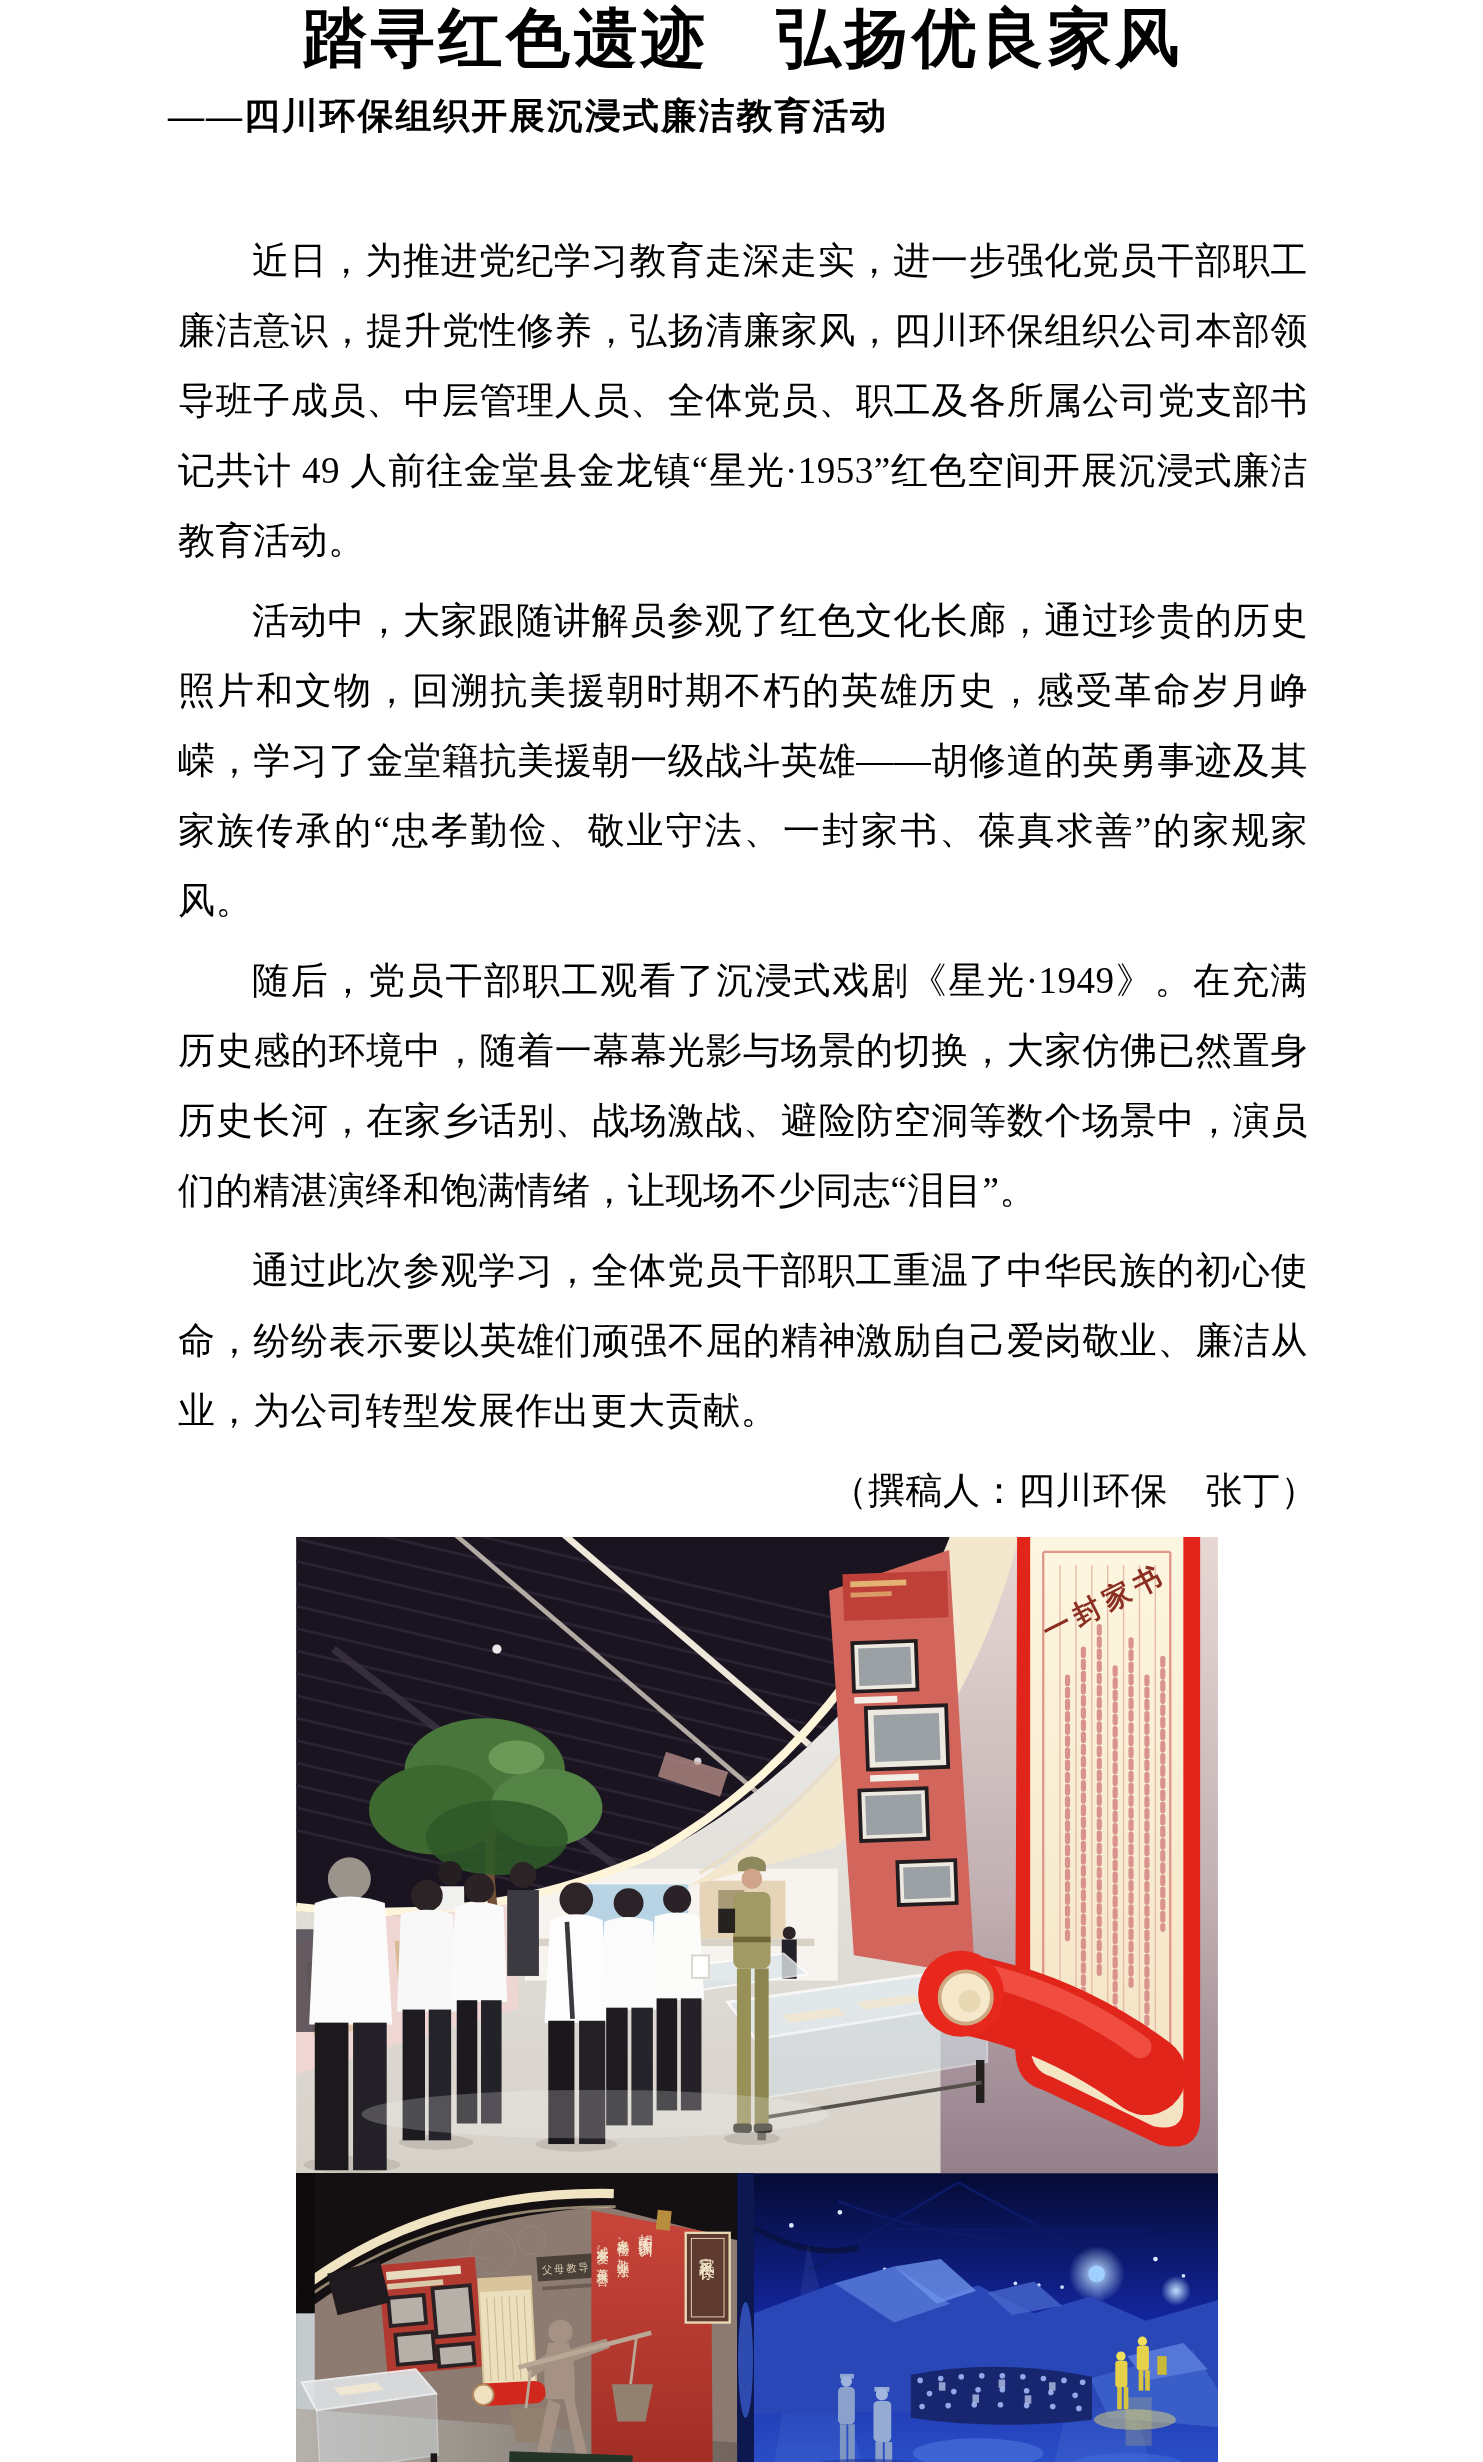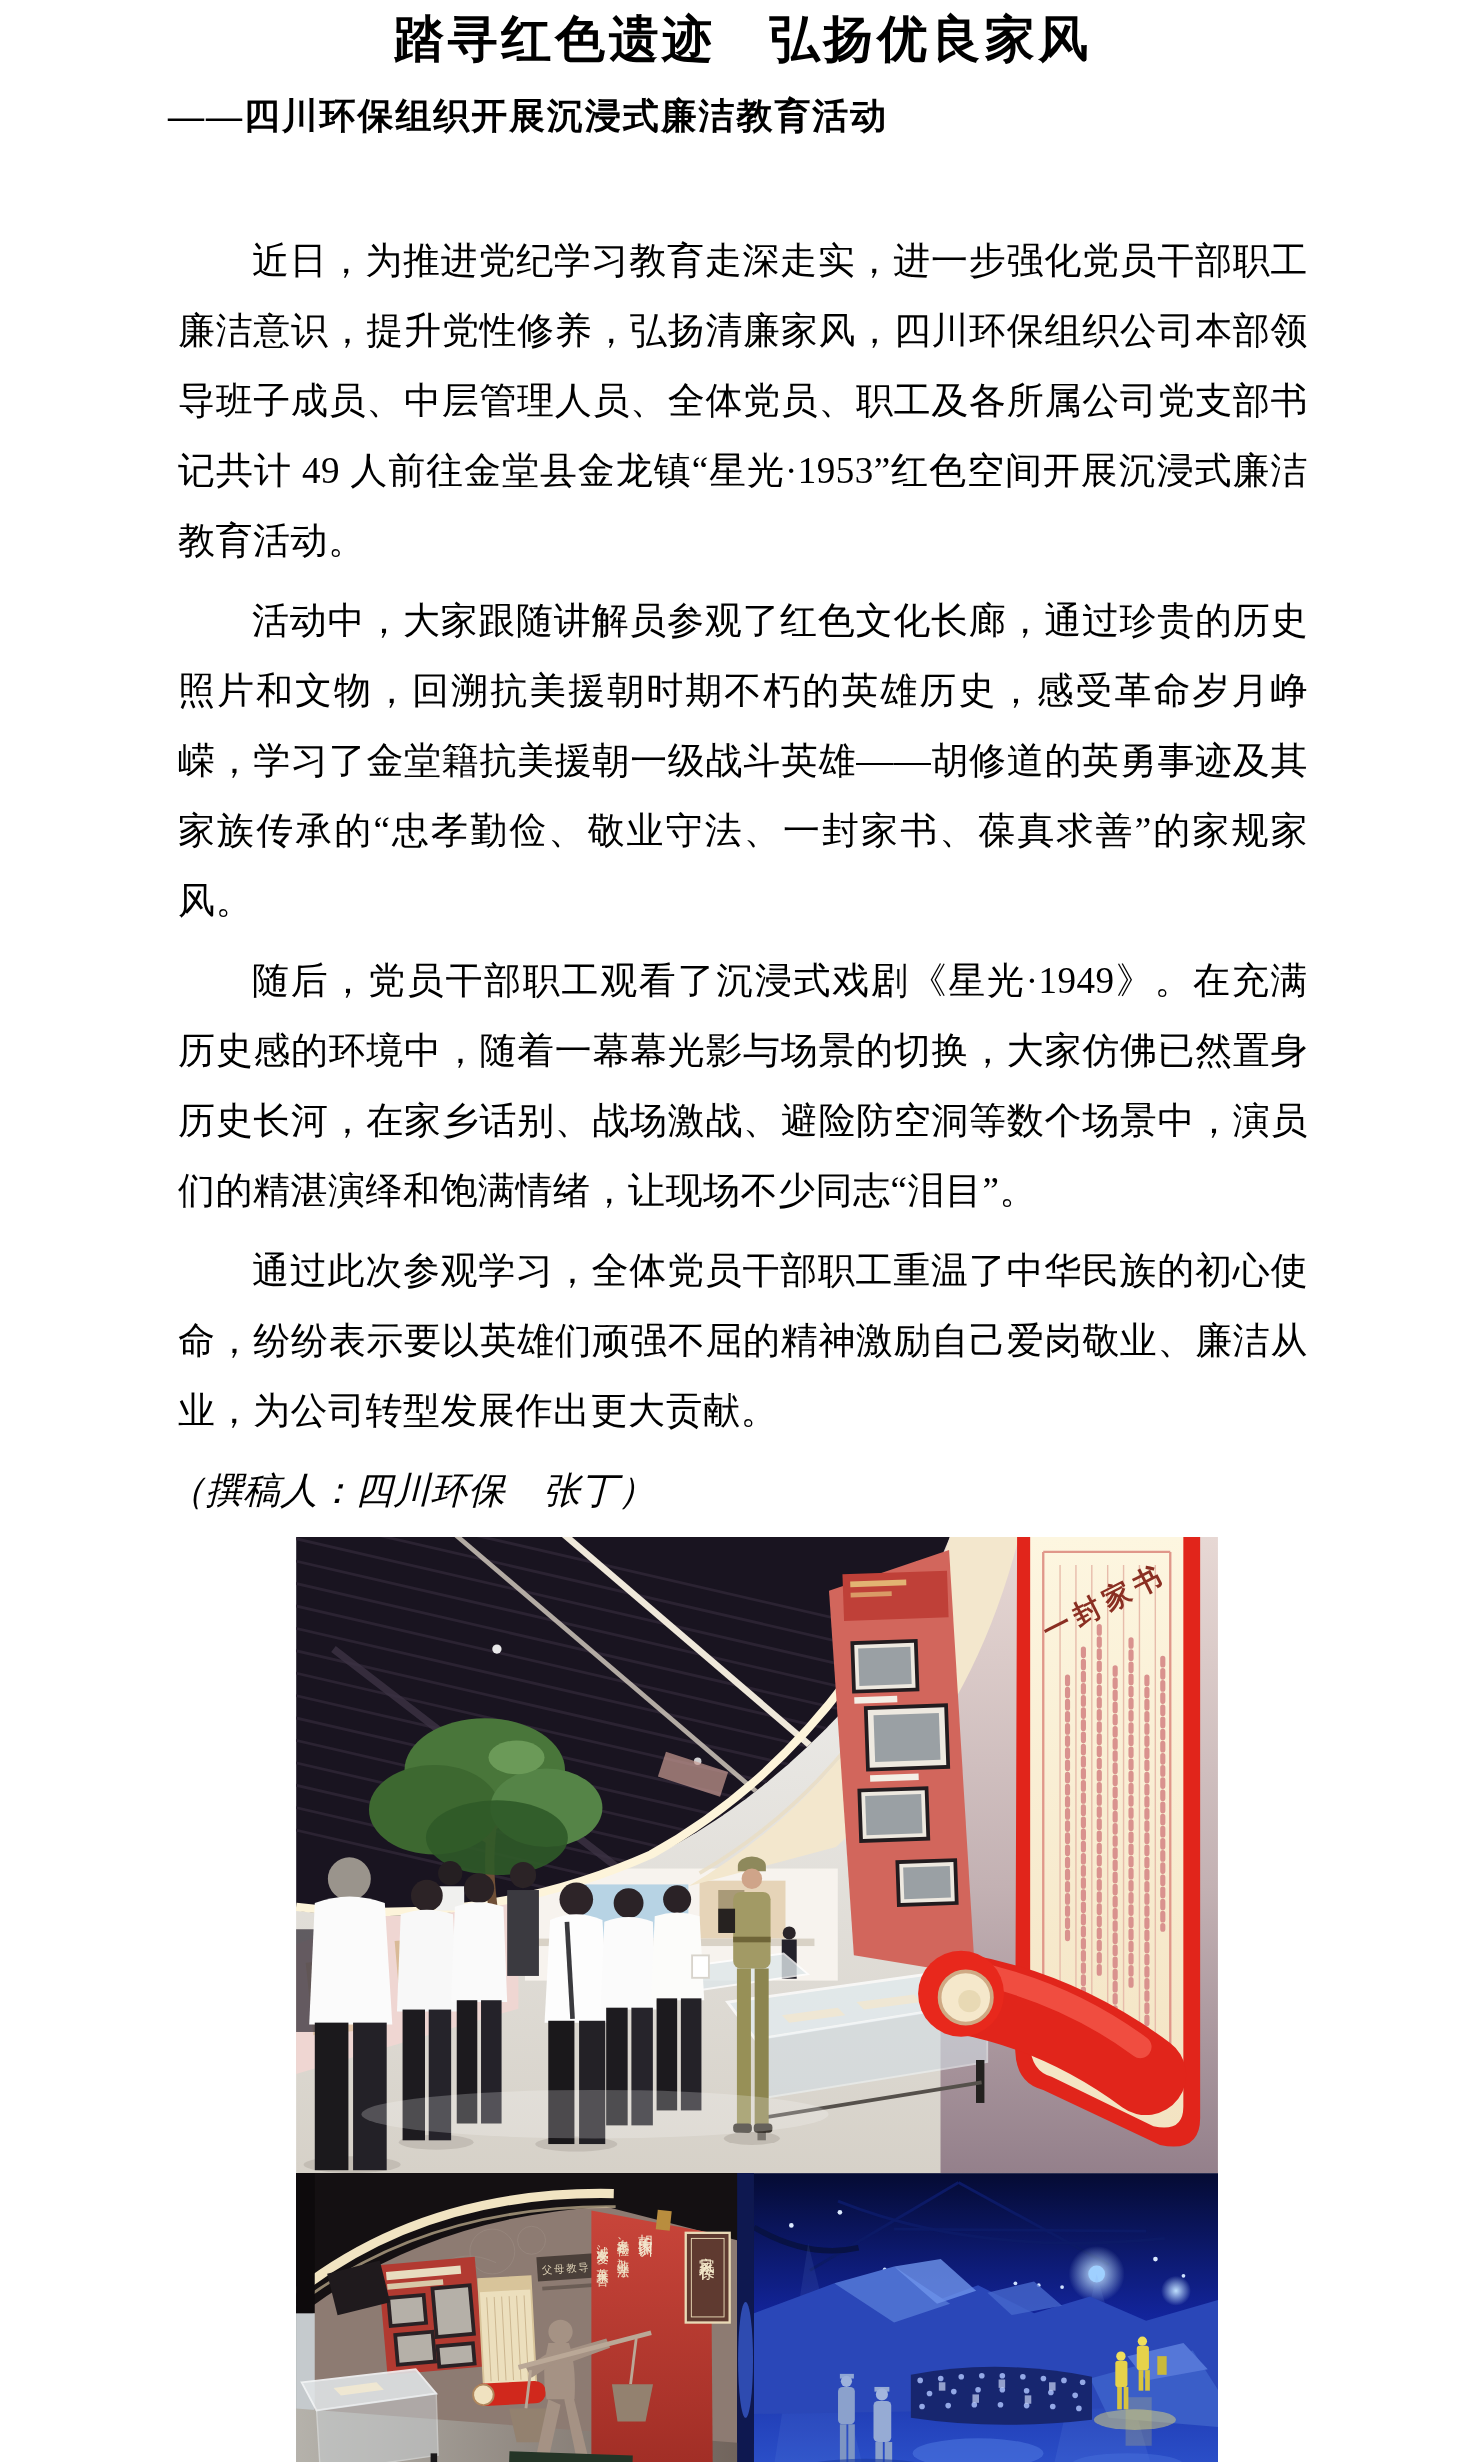--- a/index.html
+++ b/index.html
@@ -2,33 +2,33 @@
 <html style="font-size:15px"><head>
 <meta charset="utf-8">
 <style>
   html,body{margin:0;padding:0;}
   body{
     width:1483px;height:2462px;background:#ffffff;overflow:hidden;
     font-family:"Liberation Serif","DejaVu Serif",serif;color:#000;
   }
   .article{padding:0 165px 0 168px;}
   .doc-title{
-    margin:0;padding-top:9.3px;font-size:50px;line-height:60px;font-weight:bold;
+    margin:0;padding-top:9.3px;font-size:64px;line-height:60px;font-weight:bold;
     text-align:center;letter-spacing:3.7px;white-space:nowrap;
   }
   .doc-subtitle{
     margin-top:26px;font-size:36px;line-height:43px;font-weight:bold;
     text-align:left;letter-spacing:1.9px;white-space:nowrap;
   }
   .bodytext{margin-top:88px;}
   .bodytext p{
     margin:10px;font-size:37px;line-height:70px;letter-spacing:0.5px;
     text-align:justify;text-indent:2em;
   }
-  .byline{font-size:37px;line-height:70px;letter-spacing:0.5px;font-style:italic;}
+  .byline{font-size:37px;line-height:70px;text-align:right;letter-spacing:0.5px;}
   .photos{margin-top:11.2px;margin-left:128px;width:922px;font-size:0;}
   .photo-row{display:flex;}
   svg{display:block;}
   .v-text{writing-mode:vertical-rl;text-orientation:upright;}
 </style>
 </head>
 <body>
 
 <div class="article">
 

